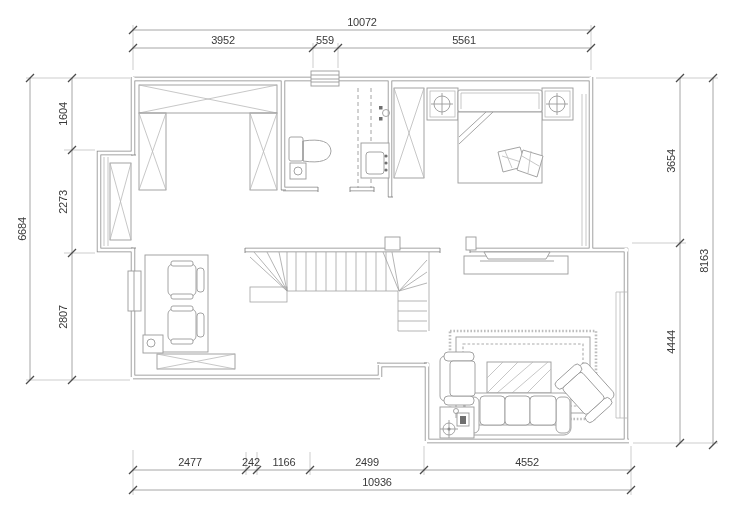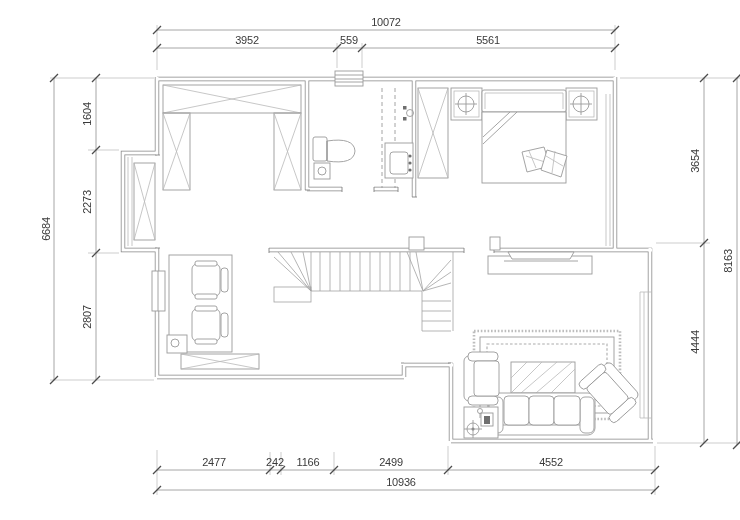--- a/index.html
+++ b/index.html
@@ -1,16 +1,16 @@
 <!DOCTYPE html>
 <html><head>
 <meta charset="utf-8">
 <style>
   html,body{margin:0;padding:0;background:#ffffff;}
-  .canvas{width:704px;height:520px;position:relative;background:#fff;font-family:"Liberation Sans",sans-serif;margin-left:24px;}
+  .canvas{width:704px;height:520px;position:relative;background:#fff;font-family:"Liberation Sans",sans-serif;}
   svg text{fill:#3a3a3a;font-size:11px;letter-spacing:-0.2px;font-family:"Liberation Sans",sans-serif;}
   .wall-o{stroke:#848484;stroke-width:4.4;fill:none;}
   .wall-i{stroke:#ffffff;stroke-width:2.9;fill:none;}
   .cap{stroke:#848484;stroke-width:0.9;fill:none;}
   .furn{stroke:#9a9a9a;stroke-width:0.9;fill:none;}
   .furnw{stroke:#9a9a9a;stroke-width:0.9;fill:#ffffff;}
   .lite{stroke:#b9b9b9;stroke-width:0.8;fill:none;}
   .stair{stroke:#a2a2a2;stroke-width:0.8;fill:none;}
   .dim{stroke:#9c9c9c;stroke-width:0.9;fill:none;}
   .ext{stroke:#c0c0c0;stroke-width:0.8;fill:none;}

